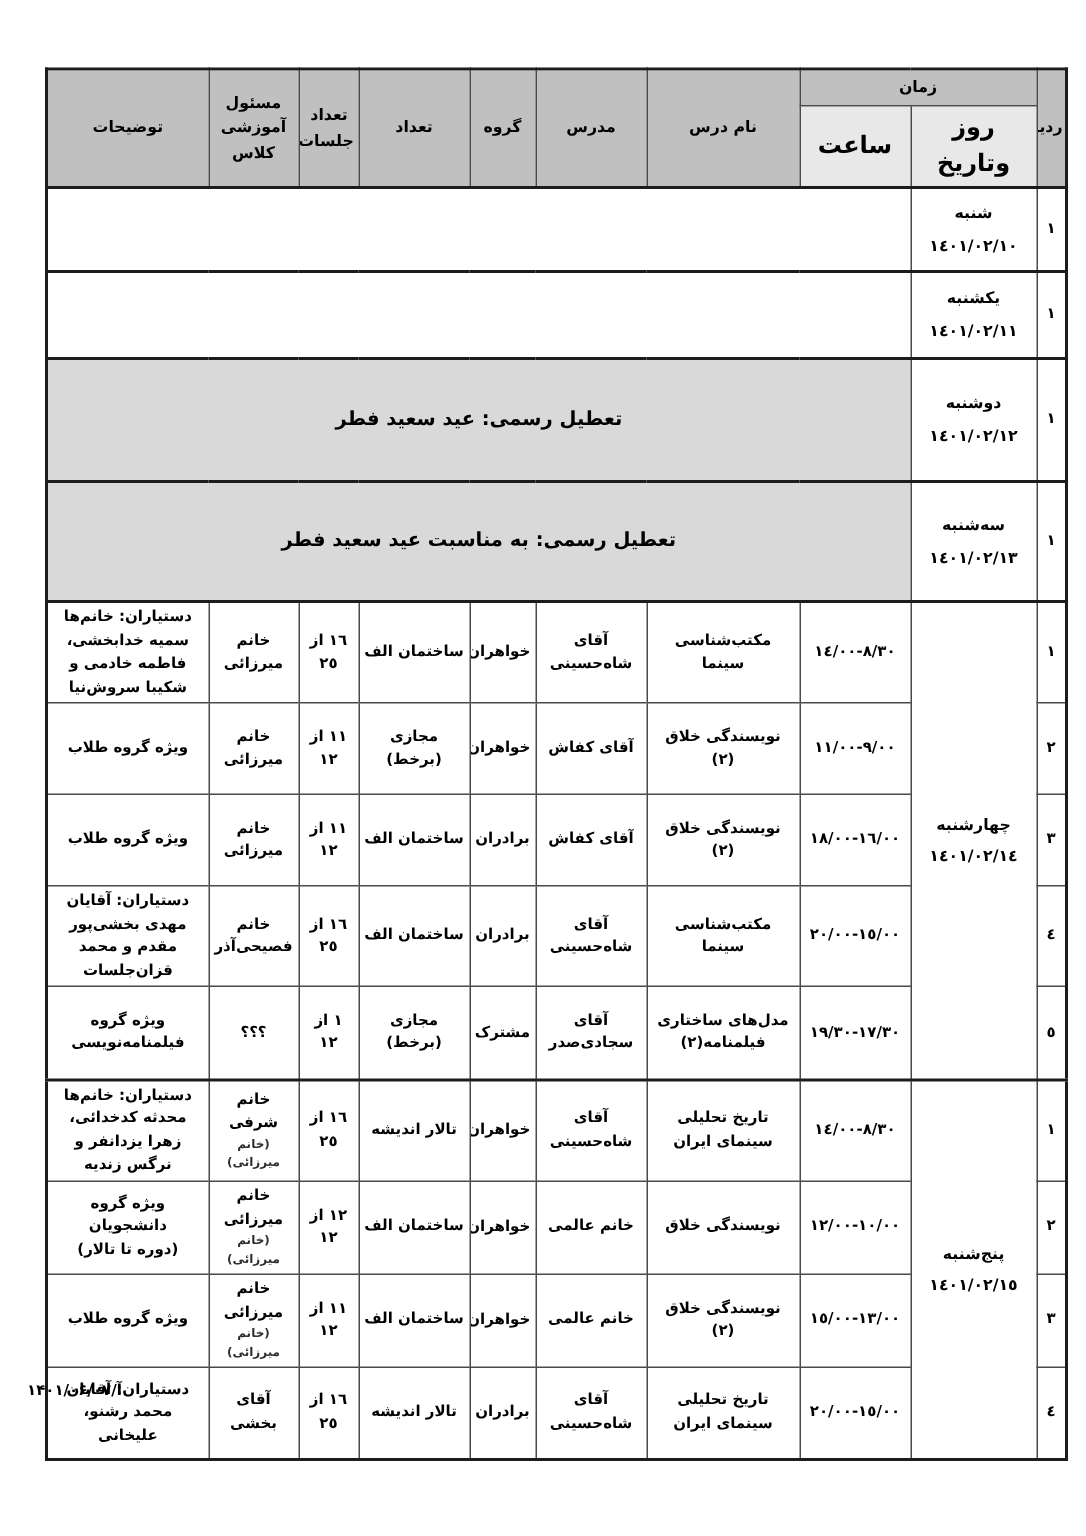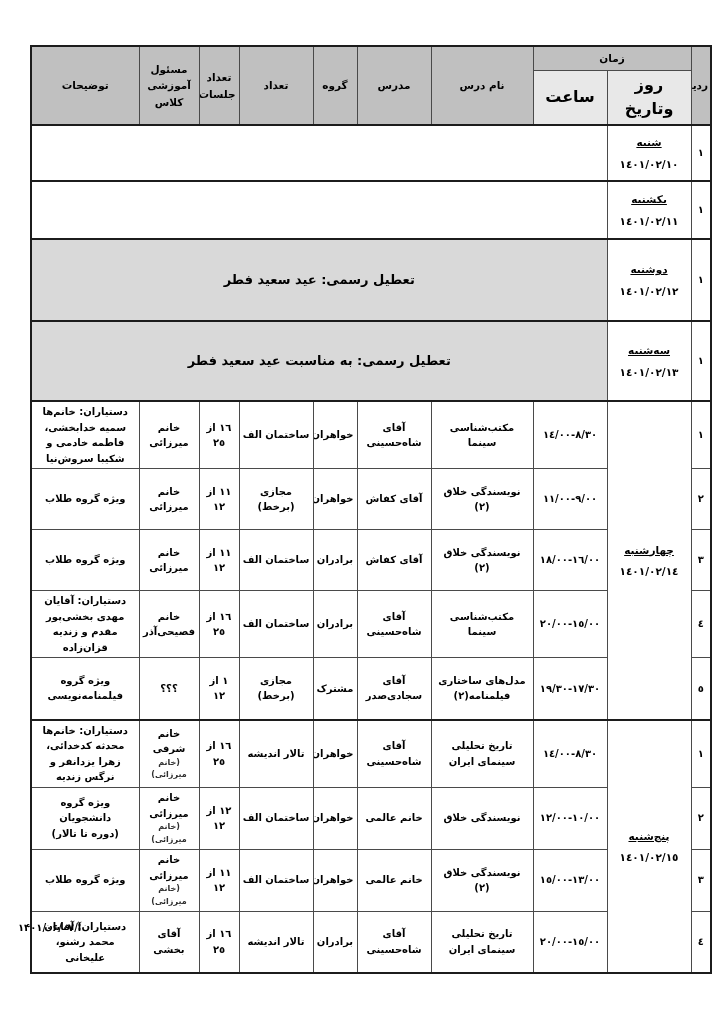--- a/index.html
+++ b/index.html
@@ -19,21 +19,21 @@
   th,td{border:1px solid #4a4a4a;padding:2px 3px;text-align:center;vertical-align:middle;
         font-weight:bold;font-size:10px;line-height:1.55;overflow:hidden;}
   thead{border-bottom:2px solid #1c1c1c;}
   thead tr.main{height:24px}
   thead tr.sub{height:21px}
   th.hdr{background:#c0c0c0;font-size:10.5px;}
   th.subhdr{background:#e8e8e8;font-size:16px;}
   tbody.section{border-top:2.5px solid #1c1c1c;}
   td.num{font-size:10px;}
   td.daycell{font-size:10.5px;}
-  td.daycell .day{margin-bottom:5px;text-decoration:underline;}
+  td.daycell .day{margin-bottom:5px;}
   td.daycell .date{direction:ltr;}
   td.time{direction:ltr;}
   td.holiday{background:#d9d9d9;font-size:13px;font-weight:bold;}
   td.coord .coord-sub{font-weight:bold;font-size:8px;color:#2e2e2e;margin-top:0;}
   td.notes-cell{font-size:10px;}
   tr.h56{height:56px}tr.h58{height:58px}tr.h82{height:82px}tr.h80{height:80px}
   tr.h61{height:61px}tr.h62{height:62px}
   .page-footer{
     position:absolute;left:18px;top:922px;font-size:10px;font-weight:bold;direction:ltr;text-align:right;
   }
@@ -156,21 +156,21 @@
     </tr>
     <tr class="h62">
       <td class="num">٤</td>
       <td class="time">١٥/٠٠-٢٠/٠٠</td>
       <td>مکتب‌شناسی سینما</td>
       <td>آقای شاه‌حسینی</td>
       <td>برادران</td>
       <td>ساختمان الف</td>
       <td>١٦ از ٢٥</td>
       <td class="coord">خانم فصیحی‌آذر</td>
-      <td class="notes-cell">دستیاران: آقایان مهدی بخشی‌پور مقدم و زندیه قزان‌زاده</td>
+      <td class="notes-cell">دستیاران: آقایان مهدی بخشی‌پور مقدم و محمد قزان‌جلسات</td>
     </tr>
     <tr class="h62">
       <td class="num">٥</td>
       <td class="time">١٧/٣٠-١٩/٣٠</td>
       <td>مدل‌های ساختاری فیلمنامه(٢)</td>
       <td>آقای سجادی‌صدر</td>
       <td>مشترک</td>
       <td>مجازی (برخط)</td>
       <td>١ از ١٢</td>
       <td class="coord">؟؟؟</td>

